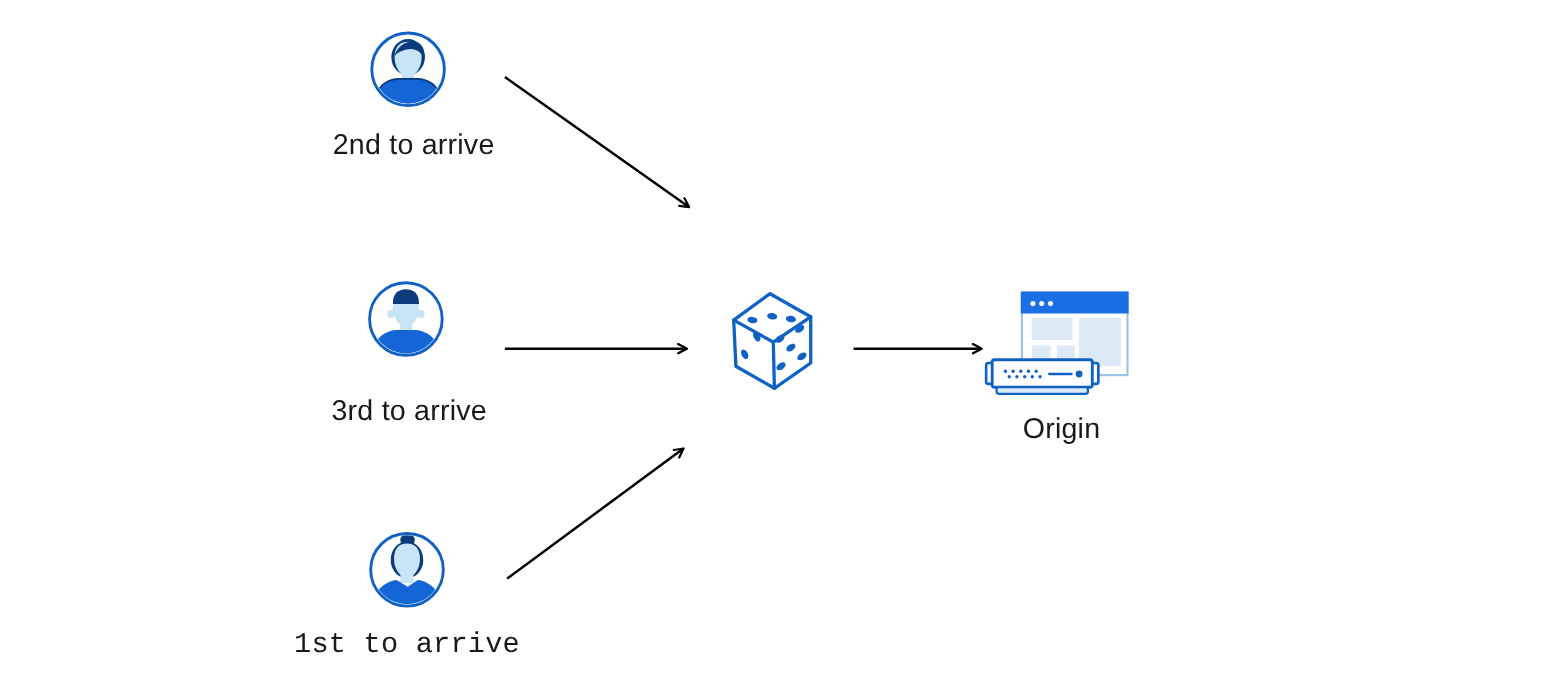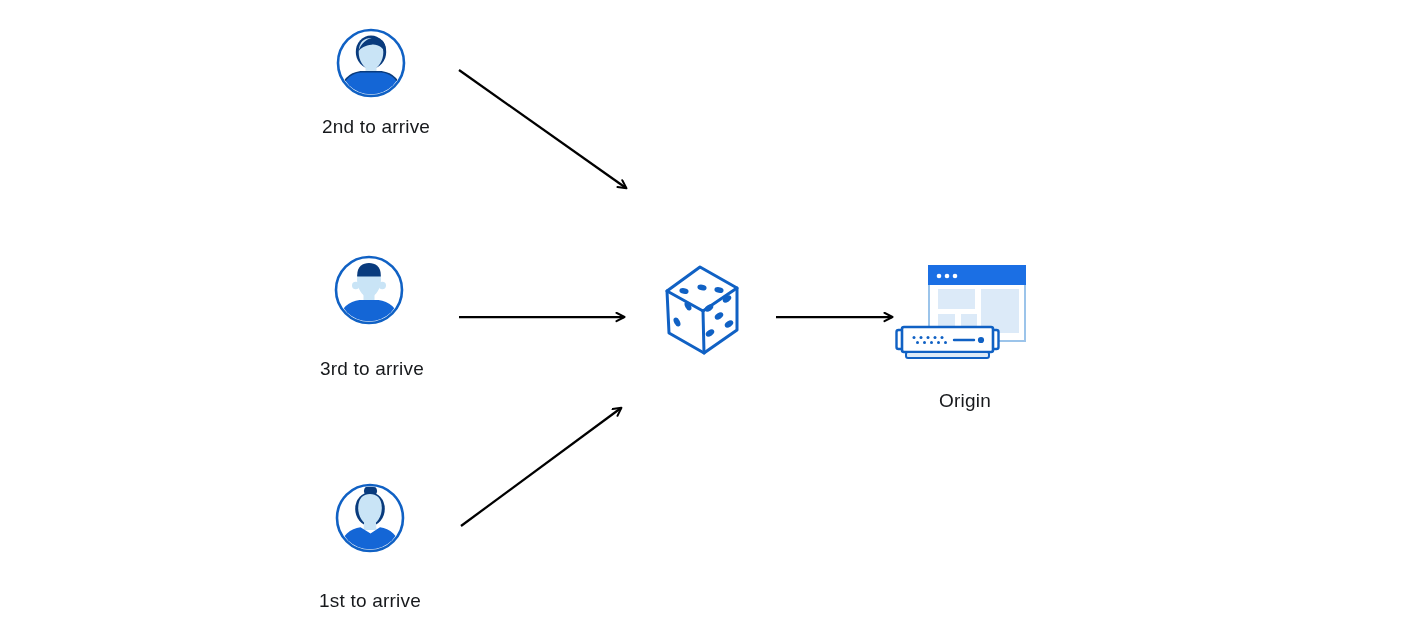--- a/index.html
+++ b/index.html
@@ -19,21 +19,21 @@
     position:relative;
     width:1405px;height:633px;
     background:var(--background);
     overflow:hidden;
     font-family:"Liberation Sans", sans-serif;
   }
   .scene{position:absolute;left:0;top:0;}
   .label{
     position:absolute;
     transform:translateX(-50%);
-    font-size:19px;
+    font-size:26px;
     line-height:1.2;
     color:var(--text-color);
     white-space:nowrap;
     letter-spacing:0.2px;
   }
   
   .ring{fill:#ffffff;stroke:var(--outline-blue);stroke-width:2.6;}
   .navy{fill:var(--navy);}
   .face{fill:var(--face-blue);}
   .shirt{fill:var(--fill-blue);}
@@ -158,16 +158,16 @@
         <circle class="srv-dot" cx="938.5" cy="342.5" r="1.5"></circle>
         <circle class="srv-dot" cx="945.5" cy="342.5" r="1.5"></circle>
         <line class="srv-line" x1="954" y1="340" x2="974" y2="340"></line>
         <circle class="srv-dot" cx="981" cy="340" r="3.1"></circle>
       </g>
     </g>
   </svg>
 
   <div class="label" style="left:376px;top:116px;">2nd to arrive</div>
   <div class="label" style="left:372px;top:358px;">3rd to arrive</div>
-  <div class="label" style="left:370px;top:590px;">1st to arrive</div>
-  <div class="label" style="left:965px;top:390px;">Origin</div>
+  <div class="label" style="left:370px;top:571px;font-family:Liberation Mono, monospace;">1st to arrive</div>
+  <div class="label" style="left:965px;top:374px;">Origin</div>
 
 </div>
 
 </body></html>

